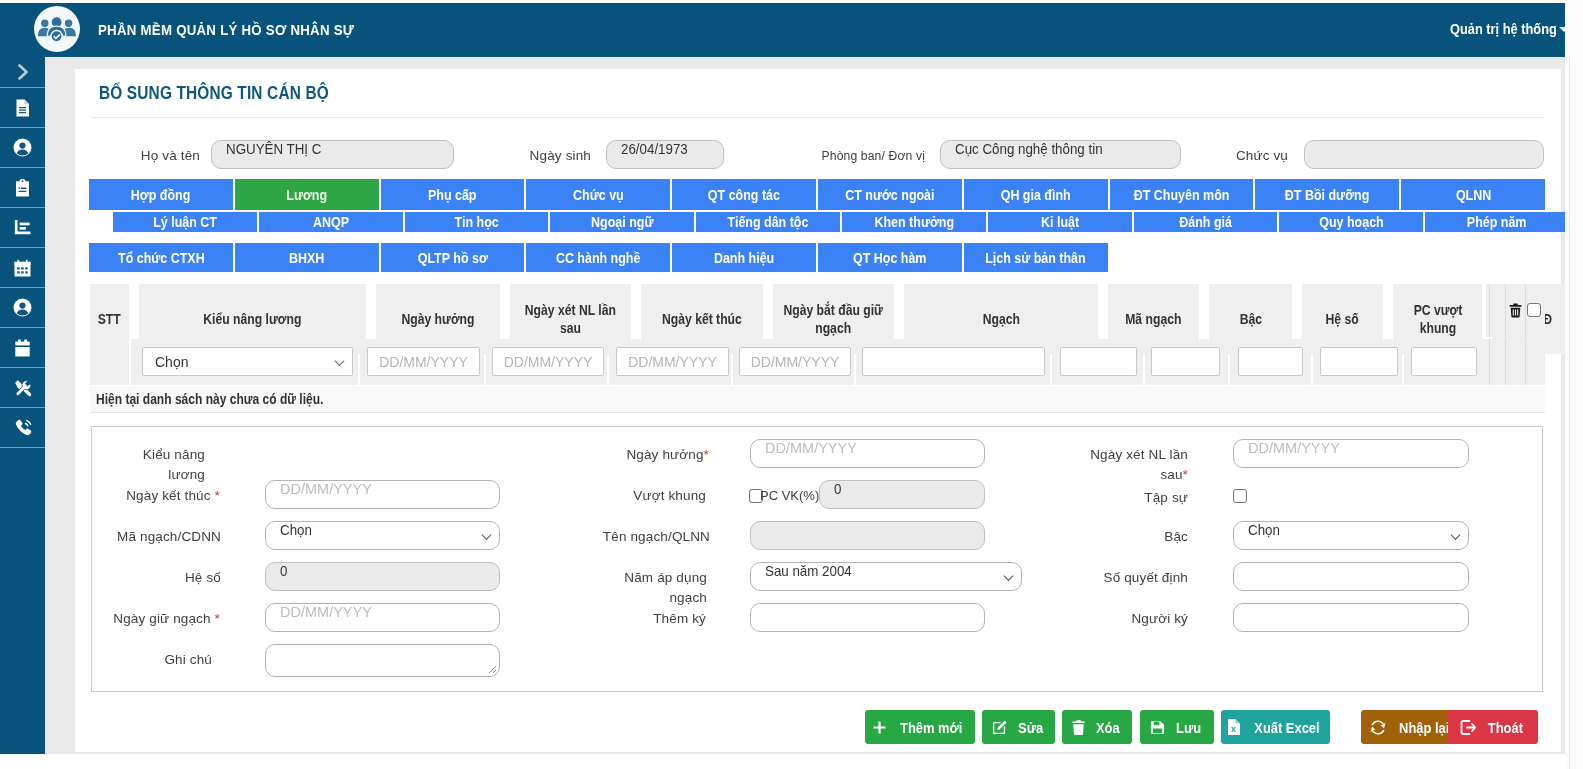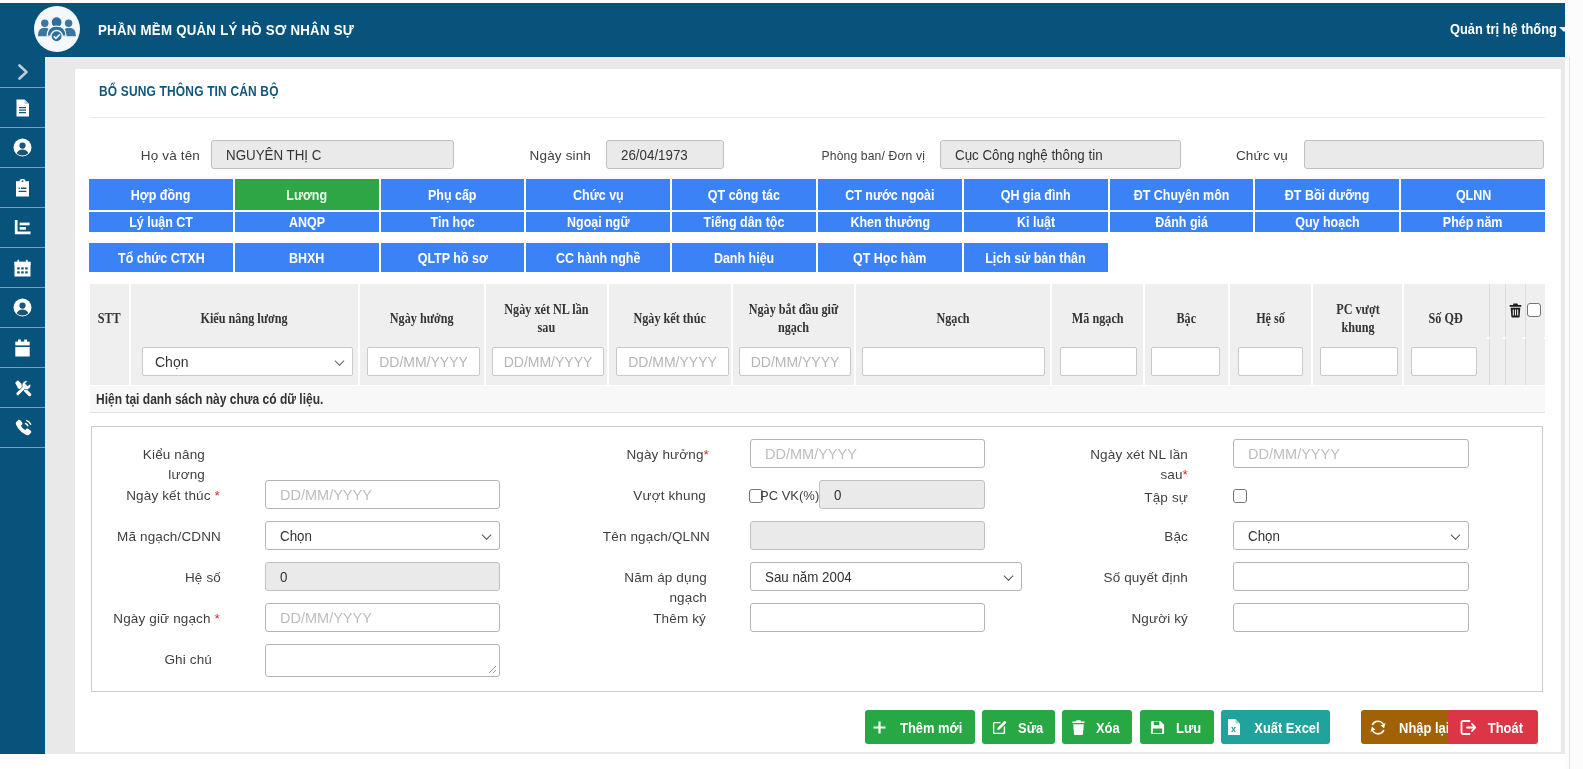--- a/index.html
+++ b/index.html
@@ -15,43 +15,43 @@
   .admincaret { position:absolute; left:1559px; top:27px; width:0; height:0; border-left:5px solid transparent; border-right:5px solid transparent; border-top:5px solid #e8eef3; }
 
   
   .sidebar { position:absolute; left:0; top:57px; width:45px; height:697px; background:#07537c; }
   .scell { position:absolute; left:0; width:45px; display:flex; align-items:center; justify-content:center; }
   .ssep { position:absolute; left:0; width:45px; height:1px; background:rgba(255,255,255,.45); }
 
   
   .contentbg { position:absolute; left:45px; top:57px; width:1520px; height:697px; background:#e9e9e9; }
   .panel { position:absolute; left:75px; top:69px; width:1486px; height:683px; background:#fff; }
-  .pagetitle { position:absolute; left:99px; top:83px; color:#0e587d; font-size:14px; font-weight:bold; letter-spacing:.2px; }
+  .pagetitle { position:absolute; left:99px; top:83px; color:#0e587d; font-size:18px; font-weight:bold; letter-spacing:.2px; }
   .titleline { position:absolute; left:91px; top:117px; width:1454px; height:1px; background:#e8e8e8; }
 
   .lbl { position:absolute; font-size:13.5px; color:#3f3f3f; text-align:right; line-height:20px; letter-spacing:.15px; }
   .req { color:#c9302c; }
-  .inp { position:absolute; height:29px; border:1px solid #b5b5b5; border-radius:3px; background:#fff;
-         font-size:14.5px; color:#333; padding-left:14px; display:flex; align-items:center; }
+  .inp { position:absolute; height:29px; border:1px solid #b5b5b5; border-radius:10px; background:#fff;
+         font-size:14.5px; color:#333; padding-left:14px; display:flex; align-items:flex-start; }
   .dis { background:#eaeaea; border-color:#c0c0c0; }
   .ph { color:#bdbdbd; }
   .car { position:absolute; right:9px; top:50%; width:7px; height:7px; border-right:1.6px solid #555;
          border-bottom:1.6px solid #555; transform:translateY(-65%) rotate(45deg); }
   .cb { position:absolute; width:14px; height:14px; border:1.3px solid #757575; border-radius:3px; background:#fff; }
 
   
   .tabrow { position:absolute; left:89px; width:1456px; height:31px; display:grid;
             grid-template-columns:repeat(10,1fr); gap:2px; }
   .tab { background:#3b82f6; color:#fff; font-size:14.5px; font-weight:bold; white-space:nowrap; display:flex;
          align-items:center; justify-content:center; }
   .tab.on { background:#2ea646; color:#eef8ea; }
 
   
-  .thead { position:absolute; left:90px; top:284px; width:1455px; height:70px; display:grid; gap:2px;
-           grid-template-columns:39px 227px 124px 121px 122px 121px 194px 91px 83px 81px 89px 83px 14px 18px 19px;font-family:Liberation Serif, serif; }
+  .thead { position:absolute; left:90px; top:284px; width:1455px; height:70px; display:grid; gap:10px;
+           grid-template-columns:39px 227px 124px 121px 122px 121px 194px 91px 83px 81px 89px 83px 14px 18px 19px; }
   .th { background:#efefef; color:#333; font-size:14px; font-weight:bold; display:flex; align-items:center;
         justify-content:center; text-align:center; line-height:18px; }
   .tfilter { position:absolute; left:90px; top:339px; width:1455px; height:46px; display:grid; gap:2px;
              grid-template-columns:39px 227px 124px 121px 122px 121px 194px 91px 83px 81px 89px 83px 14px 18px 19px; }
   .tf { background:#efefef; position:relative; }
   .fin { position:absolute; top:8px; height:29px; border:1px solid #c9c9c9; border-radius:2px; background:#fff;
          font-size:14px; display:flex; align-items:center; justify-content:center; color:#b5b5b5; }
   .tmsg { position:absolute; left:90px; top:386px; width:1455px; height:27px; background:#f8f8f8;
           border-bottom:1px solid #e3e3e3; color:#333; font-size:14.5px; font-weight:bold;
           display:flex; align-items:center; padding-left:6px; }
@@ -236,21 +236,21 @@
       <div class="tab">
         <span>ĐT Chuyên môn</span>
       </div>
       <div class="tab">
         <span>ĐT Bồi dưỡng</span>
       </div>
     <div class="tab">
         <span>QLNN</span>
       </div>
   </div>
-  <div class="tabrow" style="top:212px; height:20px;">
+  <div class="tabrow" style="top:212px; height:20px;margin-left:24px;">
     <div class="tab">
         <span>Lý luận CT</span>
       </div>
       <div class="tab">
         <span>ANQP</span>
       </div>
       <div class="tab">
         <span>Tin học</span>
       </div>
     <div class="tab">

